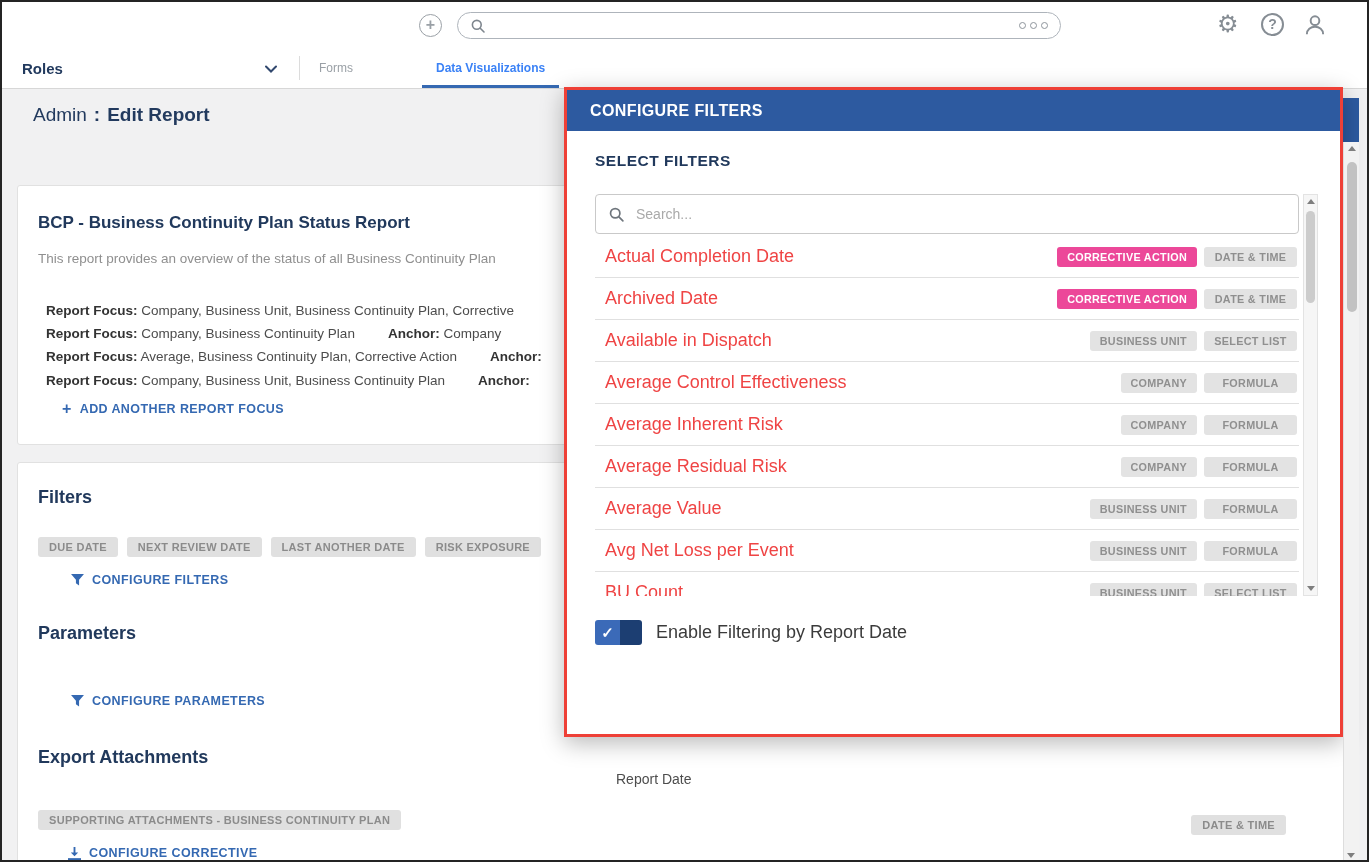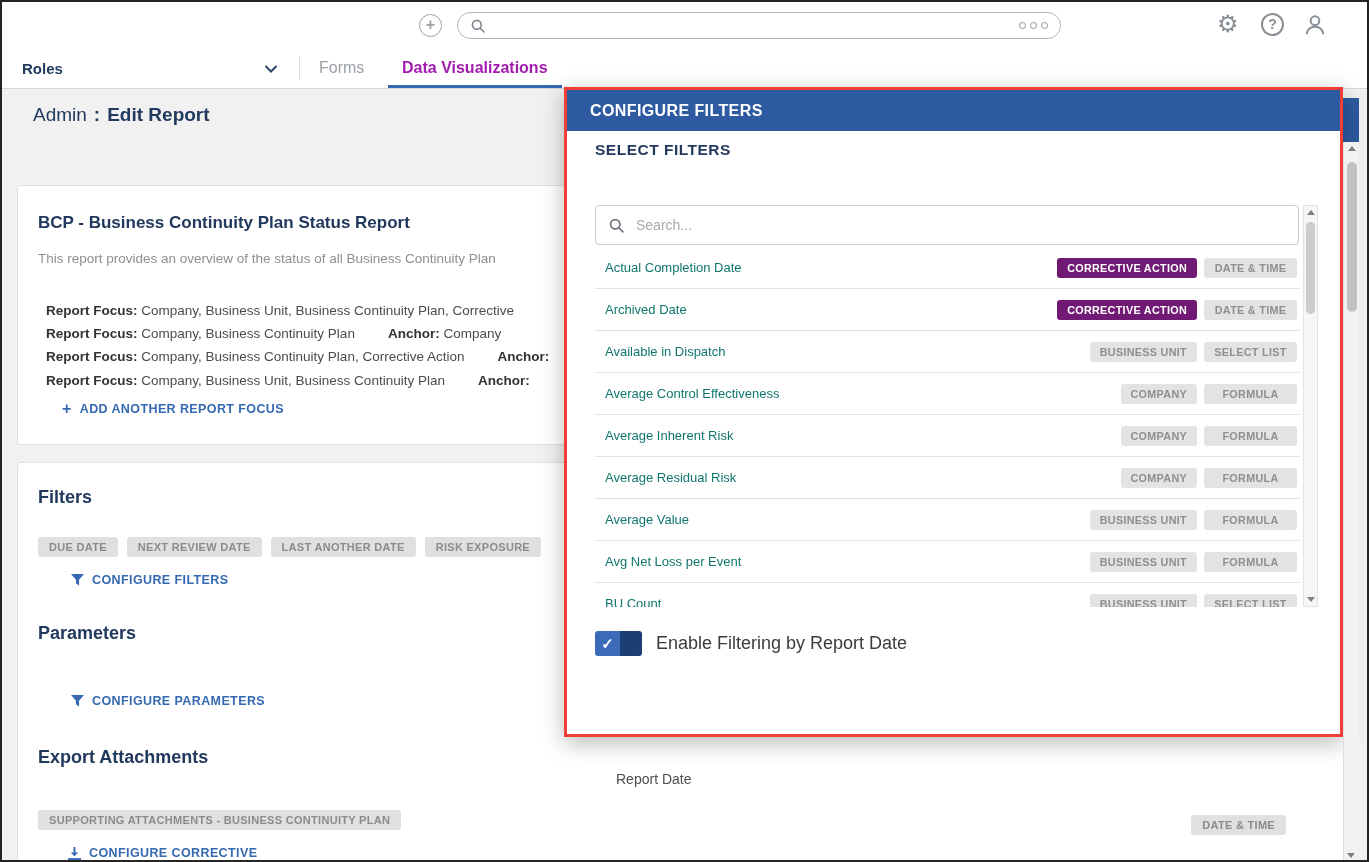--- a/index.html
+++ b/index.html
@@ -20,23 +20,23 @@
   .help-circle{left:1259px;top:11px;width:23px;height:23px;border:2px solid #868d94;border-radius:50%;
     font-size:14px;font-weight:700;text-align:center;line-height:19px;color:#868d94;}
   .user-svg{left:1300px;top:10px;}
 
   
   .navbar{position:absolute;left:0;top:46px;right:0;height:41px;background:#fff;border-bottom:1px solid #d7d7d7;}
   .views{position:absolute;left:20px;top:0;height:100%;display:flex;align-items:center;gap:8px;cursor:pointer;
     font-size:15px;font-weight:700;color:#223a5e;}
   .views svg{position:absolute;left:243px;top:17px;}
   .vsep{position:absolute;left:297px;top:8px;bottom:8px;width:1px;background:#dcdcdc;}
-  .tab{position:absolute;top:0;height:100%;display:flex;align-items:center;padding:0 14px;font-size:16px;cursor:pointer;color:#9aa0a6;}
+  .tab{position:absolute;top:0;height:100%;display:flex;align-items:center;padding:0 14px;font-size:12px;cursor:pointer;color:#9aa0a6;}
   .tab-forms{left:303px;}
-  .tab-dv{left:386px;color:#a21caf;font-weight:700;}
+  .tab-dv{left:420px;color:#3b82f6;font-weight:700;}
   .tab-dv::after{content:"";position:absolute;left:0;right:0;bottom:0;height:3px;background:#3569b2;}
 
   
   .main{position:absolute;left:0;top:87px;right:0;bottom:0;background:#f1f1f2;}
   .page-title{position:absolute;left:31px;top:102px;font-size:19px;color:#223a5e;}
   .page-title .sep{font-weight:700;margin:0 7px;}
   .page-title b{font-weight:700;margin-top:36px;}
 
   
   .card{position:absolute;background:#fff;border:1px solid #e1e1e1;border-radius:3px;}
@@ -68,34 +68,34 @@
   .under-panel{position:absolute;left:565px;top:733px;width:776px;height:129px;background:#fff;}
   .under-field{position:absolute;left:49px;top:36px;font-size:14px;color:#4d4d4d;}
   .under-pill{position:absolute;right:57px;top:80px;}
 
   
   .modal-peek{position:absolute;left:1339px;top:96px;width:18px;height:44px;background:#2d5aa0;}
   .modal{position:absolute;left:562px;top:85px;width:779px;height:650px;background:#fff;border:3px solid #ee4037;
     z-index:5;box-shadow:0 6px 22px rgba(0,0,0,.28);}
   .modal-header{height:41px;background:#2d5aa0;display:flex;align-items:center;padding-left:23px;
     color:#fff;font-size:16px;font-weight:700;letter-spacing:.4px;}
-  .modal-body{padding:10px 22px 0 28px;}
+  .modal-body{padding:21px 22px 0 28px;}
   .m-sec-title{margin:0;font-size:15.5px;font-weight:800;letter-spacing:.5px;color:#21395c;}
   .m-sub{margin:8px 0 0;font-size:13.5px;color:#a2a2a2;}
-  .list-wrap{margin-top:46px;position:relative;padding-right:19px;}
+  .list-wrap{margin-top:24px;position:relative;padding-right:19px;}
   .msearch{height:40px;border:1px solid #c9c9c9;border-radius:4px;display:flex;align-items:center;gap:9px;padding:0 12px;}
   .msearch input{border:none;outline:none;flex:1;font-size:14px;color:#555;font-family:"Liberation Sans",sans-serif;background:transparent;}
   .msearch input::placeholder{color:#a9a9a9;}
   .frows{margin-top:2px;height:360px;overflow:hidden;}
   .frow{height:42px;display:flex;align-items:center;padding:0 2px 0 10px;border-bottom:1px solid #e0e0e0;cursor:pointer;}
-  .frow-label{font-size:13px;color:#0f766e;}
+  .frow-label{font-size:18px;color:#ef4444;}
   .frow-tags{margin-left:auto;display:flex;gap:7px;align-items:center;}
   .tag{font-size:10.8px;font-weight:700;letter-spacing:.3px;padding:4px 10px;border-radius:3px;white-space:nowrap;}
   .tag.gray{background:#e3e3e3;color:#8f8f8f;}
-  .tag.green{background:#701a75;color:#fff;}
+  .tag.green{background:#ec4899;color:#fff;}
   .tag.tag-fixed{min-width:93px;text-align:center;}
   .msb{position:absolute;right:0;top:0;width:15px;height:402px;background:#f6f6f6;border:1px solid #e3e3e3;}
   .msb .thumb{position:absolute;left:2px;top:16px;width:9px;height:92px;background:#cccccc;border-radius:5px;}
   .tri-up{width:0;height:0;border-left:4px solid transparent;border-right:4px solid transparent;border-bottom:5px solid #7e7e7e;margin:4px auto 0;}
   .tri-down{width:0;height:0;border-left:4px solid transparent;border-right:4px solid transparent;border-top:5px solid #7e7e7e;margin:0 auto;position:absolute;bottom:4px;left:2.5px;}
   .selected-line{margin-top:8px;font-size:13.5px;color:#454545;}
   .selected-line b{font-weight:700;margin-right:4px;}
   .toggle-row{margin-top:24px;display:flex;align-items:center;gap:14px;}
   .chk{display:flex;width:47px;height:25px;border-radius:3px;overflow:hidden;cursor:pointer;}
   .chk-on{width:25px;background:#3b6ab8;color:#fff;display:flex;align-items:center;justify-content:center;font-size:15px;font-weight:700;}
@@ -150,21 +150,21 @@
   <h1 class="page-title" style="margin:0;font-weight:400;">
     <span>Admin</span><span class="sep">:</span><b>Edit Report</b>
   </h1>
 
   <section class="card card1">
     <h2>BCP - Business Continuity Plan Status Report</h2>
     <p class="card-desc" style="margin:18px 0 0;">This report provides an overview of the status of all Business Continuity Plan</p>
     <div class="focus-list">
         <div class="focus-row"><b>Report Focus:</b> <span>Company, Business Unit, Business Continuity Plan, Corrective</span></div>
         <div class="focus-row"><b>Report Focus:</b> <span>Company, Business Continuity Plan</span><b class="anch">Anchor:</b> <span>Company</span></div>
-        <div class="focus-row"><b>Report Focus:</b> <span>Company, Business Continuity Plan, Corrective Action</span><b class="anch">Anchor:</b> <span></span></div>
+        <div class="focus-row"><b>Report Focus:</b> <span>Average, Business Continuity Plan, Corrective Action</span><b class="anch">Anchor:</b> <span></span></div>
         <div class="focus-row"><b>Report Focus:</b> <span>Company, Business Unit, Business Continuity Plan</span><b class="anch">Anchor:</b> <span></span></div>
       </div>
     <div class="blue-link add-link">
       <span class="plus">+</span>
       <span>ADD ANOTHER REPORT FOCUS</span>
     </div>
   </section>
 
   <section class="card card2">
     <h3 class="sec-title">Filters</h3>

